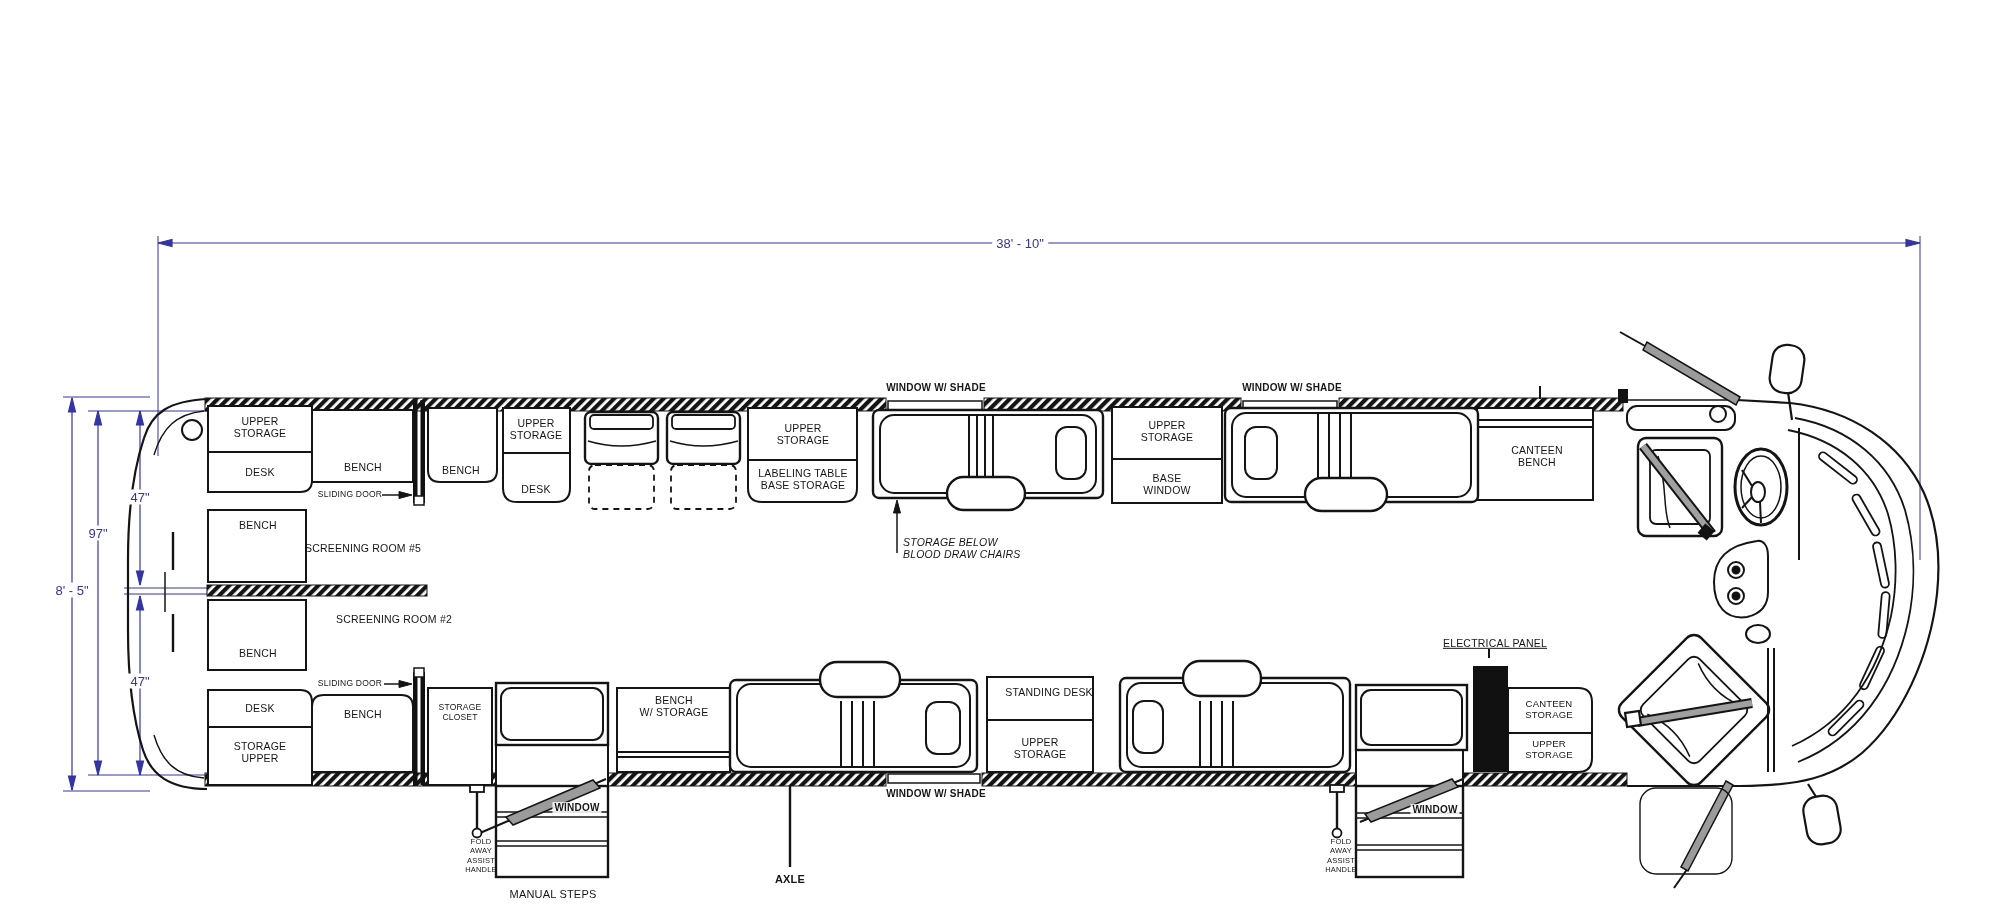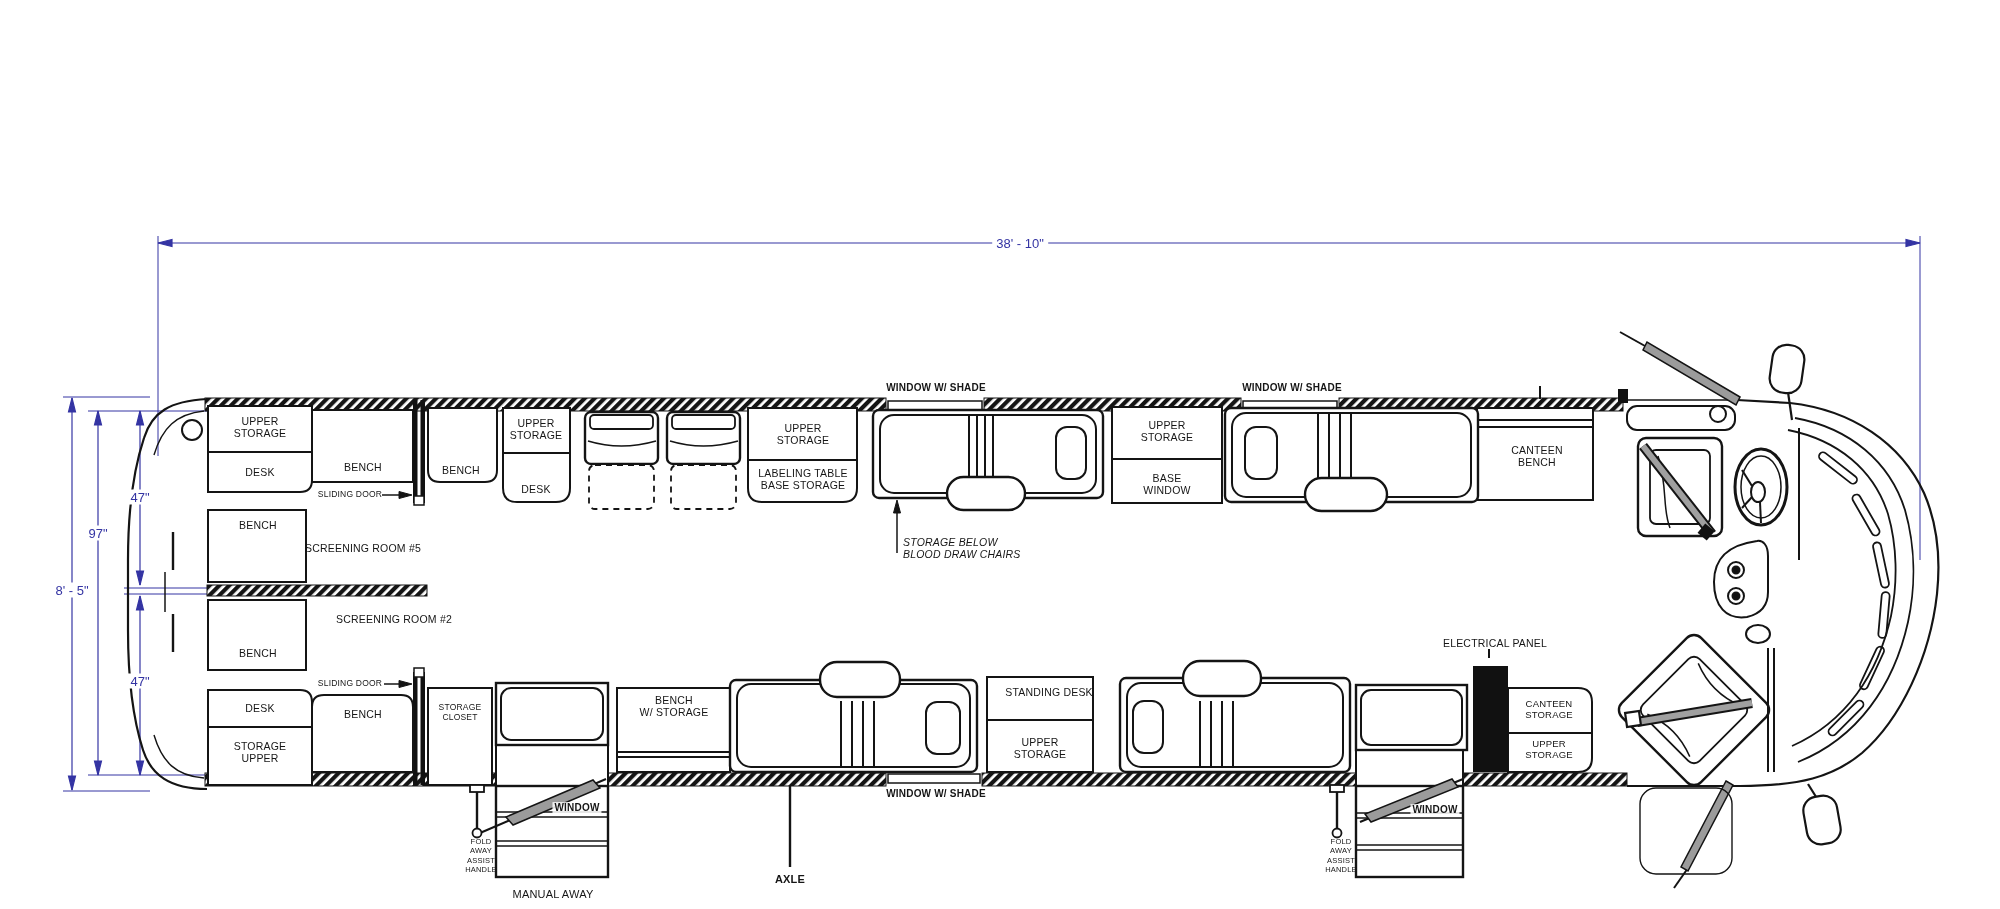--- a/index.html
+++ b/index.html
@@ -378,29 +378,29 @@
 UPPER</div>
 <div class="lbl small" style="left:350px;top:683px;">SLIDING DOOR</div>
 <div class="lbl" style="left:363px;top:714px;">BENCH</div>
 <div class="lbl small" style="left:460px;top:712px;">STORAGE
 CLOSET</div>
 <div class="lbl win" style="left:577px;top:808px;">WINDOW</div>
 <div class="lbl tiny" style="left:481px;top:856px;">FOLD
 AWAY
 ASSIST
 HANDLE</div>
-<div class="lbl" style="left:553px;top:894px;font-size:11px;">MANUAL AWAY</div>
+<div class="lbl" style="left:553px;top:894px;font-size:11px;">MANUAL STEPS</div>
 <div class="lbl" style="left:674px;top:706px;">BENCH
 W/ STORAGE</div>
 <div class="lbl win" style="left:936px;top:794px;">WINDOW W/ SHADE</div>
 <div class="lbl bold" style="left:790px;top:879px;">AXLE</div>
 <div class="lbl" style="left:1049px;top:692px;">STANDING DESK</div>
 <div class="lbl" style="left:1040px;top:748px;">UPPER
 STORAGE</div>
-<div class="lbl" style="left:1495px;top:643px;">ELECTRICAL PANEL</div>
+<div class="lbl" style="left:1495px;top:643px;text-decoration:underline;">ELECTRICAL PANEL</div>
 <div class="lbl small" style="left:1549px;top:709px;font-size:9.5px;">CANTEEN
 STORAGE</div>
 <div class="lbl small" style="left:1549px;top:749px;font-size:9.5px;">UPPER
 STORAGE</div>
 <div class="lbl win" style="left:1435px;top:810px;">WINDOW</div>
 <div class="lbl tiny" style="left:1341px;top:856px;">FOLD
 AWAY
 ASSIST
 HANDLE</div>
 

